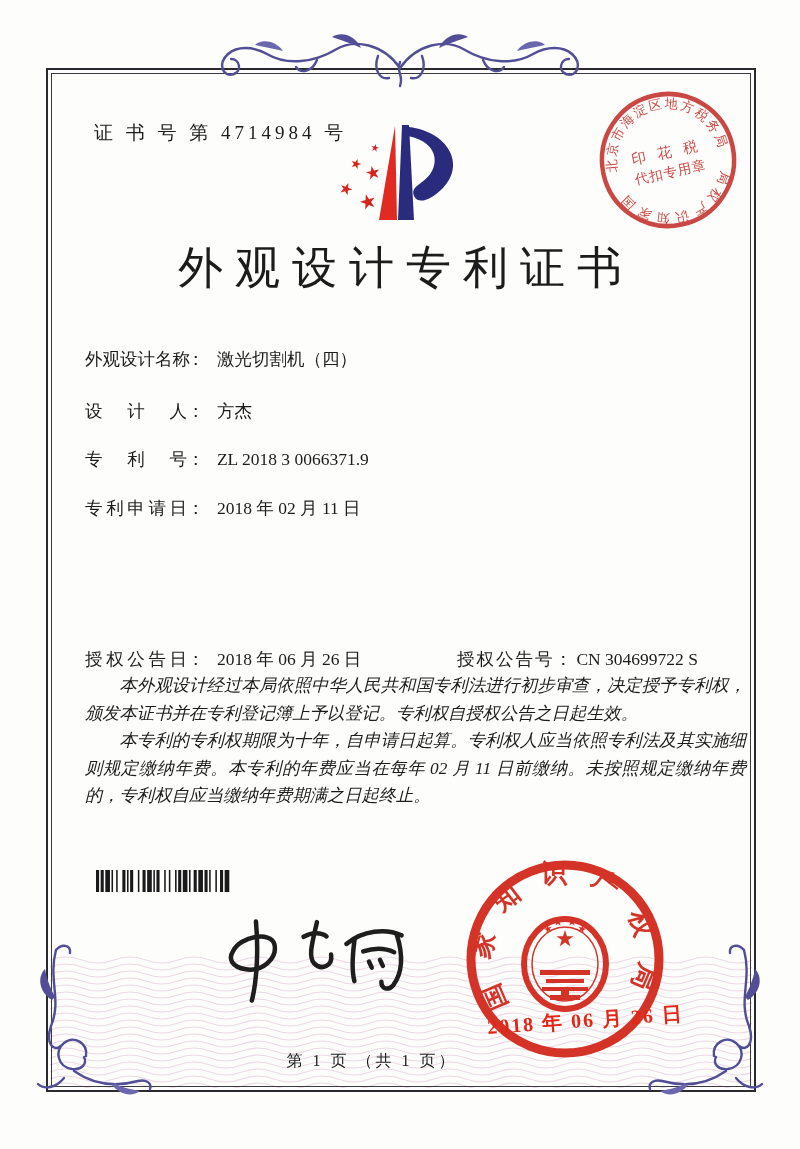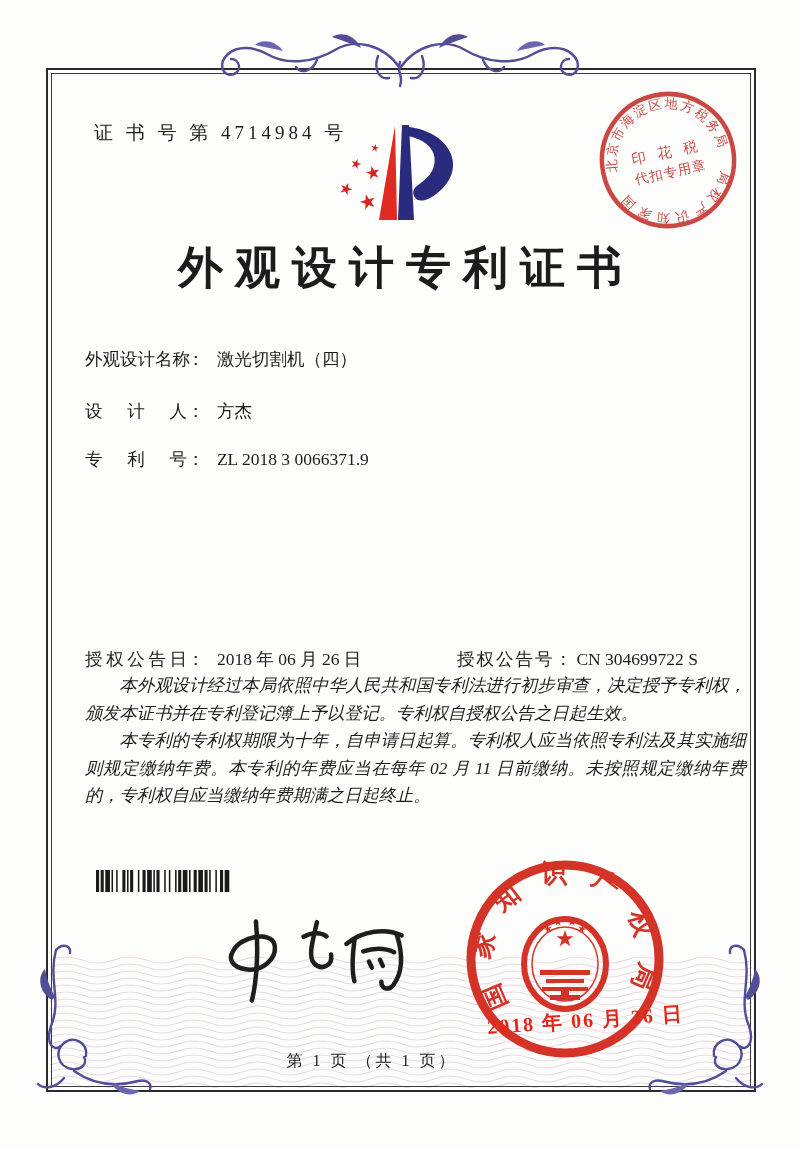--- a/index.html
+++ b/index.html
@@ -8,21 +8,21 @@
     position:relative;width:800px;height:1149px;background:#fdfdfc;
     font-family:"Liberation Serif","DejaVu Serif",serif;color:#1c1c1c;
     overflow:hidden;margin:0 auto;box-shadow:0 0 6px rgba(0,0,0,.25);padding-left:36px;
   }
   .frame{position:absolute;left:46px;top:68px;width:710px;height:1024px;border:2px solid #2a2a2e;}
   .frame-inner{position:absolute;left:3px;top:3px;right:3px;bottom:3px;border:1px solid #3a3a40;}
   .cert-no{position:absolute;left:94px;top:120px;font-size:19px;letter-spacing:4px;}
   .logo{position:absolute;left:326px;top:112px;}
   .tax-stamp{position:absolute;left:593px;top:85px;transform:rotate(-12deg);opacity:.9;}
   .title{position:absolute;left:0;top:238px;width:800px;margin:0;text-align:center;
-    font-size:45px;font-weight:bold;letter-spacing:12px;text-indent:12px;}
+    font-size:45px;font-weight:normal;letter-spacing:12px;text-indent:12px;}
   .content{position:absolute;left:85px;top:0;width:660px;height:100%;}
   .field-row{position:absolute;left:0;font-size:17.5px;line-height:28px;white-space:nowrap;}
   .f-label{display:inline-block;width:102px;text-align:justify;text-align-last:justify;vertical-align:top;}
   .f-colon{display:inline-block;vertical-align:top;}
   .f-value{display:inline-block;margin-left:8px;vertical-align:top;}
   .f-value.wrap{white-space:normal;width:530px;}
   .grant-group{position:absolute;left:372px;top:0;white-space:nowrap;}
   .grant-label{letter-spacing:2px;}
   .body-text{position:absolute;left:85px;top:672px;width:661px;font-size:17.3px;line-height:27.5px;text-align:justify;}
   .body-text p{margin:0;text-indent:2em;font-style:italic;}
@@ -159,20 +159,24 @@
     <div class="field-row" style="top:397px">
       <span class="f-label">设计人</span><span class="f-colon">：</span>
       <span class="f-value">方杰</span>
     </div>
 
     <div class="field-row" style="top:445px">
       <span class="f-label">专利号</span><span class="f-colon">：</span>
       <span class="f-value">ZL 2018 3 0066371.9</span>
     </div>
 
+    <div class="field-row" style="top:494px">
+      <span class="f-label">专利申请日</span><span class="f-colon">：</span>
+      <span class="f-value">2018 年 02 月 11 日</span>
+    </div>
 
 
 
     <div class="field-row" style="top:645px">
       <span class="f-label">授权公告日</span><span class="f-colon">：</span>
       <span class="f-value">2018 年 06 月 26 日</span>
       <span class="grant-group">
         <span class="grant-label">授权公告号</span><span>：</span>
         <span>CN 304699722 S</span>
       </span>

